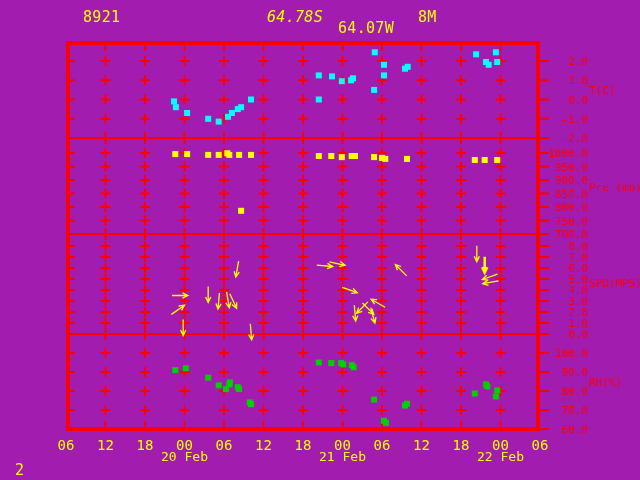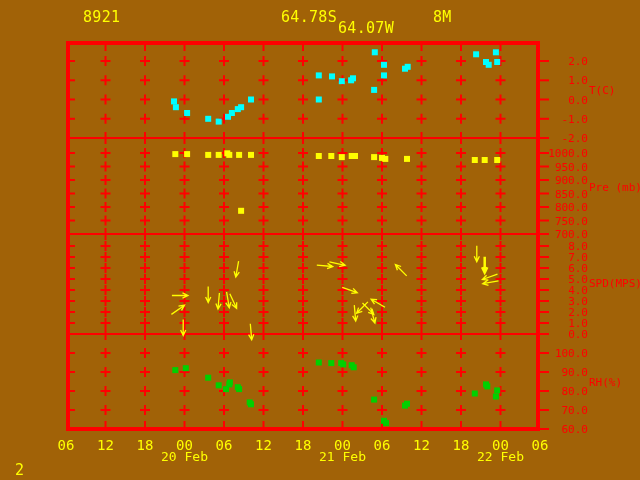--- a/index.html
+++ b/index.html
@@ -1,29 +1,29 @@
 <!DOCTYPE html>
 <html><head>
 <meta charset="utf-8">
 <style>
   html,body{margin:0;padding:0;background:#000;}
-  .screen{position:relative;width:640px;height:480px;background:#a16207;overflow:hidden;
+  .screen{position:relative;width:640px;height:480px;background:#a21caf;overflow:hidden;
           font-family:"DejaVu Sans Mono",monospace;}
   .hdr{position:absolute;color:#ffff00;font-size:15px;letter-spacing:.3px;white-space:pre;line-height:13px;}
   svg{position:absolute;left:0;top:0;}
   svg text{font-family:"DejaVu Sans Mono",monospace;}
 </style>
 </head>
 <body>
 
 <div class="screen">
   <span class="hdr" style="left: 83px; top: 11px; color: rgb(255, 255, 0);">8921</span>
-  <span class="hdr" style="left: 281px; top: 11px; color: rgb(255, 255, 0);">64.78S</span>
+  <span class="hdr" style="left: 267px; top: 11px; color: rgb(255, 255, 0); font-style: italic;">64.78S</span>
   <span class="hdr" style="left: 338px; top: 22px; color: rgb(255, 255, 0);">64.07W</span>
-  <span class="hdr" style="left: 433px; top: 11px; color: rgb(255, 255, 0);">8M</span>
+  <span class="hdr" style="left: 418px; top: 11px; color: rgb(255, 255, 0);">8M</span>
 
   <svg id="plot" width="640" height="480" viewBox="0 0 640 480">
       <g stroke="#ff0000" fill="none">
         <rect x="68" y="43" width="470" height="386" stroke-width="4"></rect>
         <line x1="66" x2="540" y1="138" y2="138" stroke-width="2"></line>
         <line x1="66" x2="540" y1="234" y2="234" stroke-width="2"></line>
         <line x1="66" x2="540" y1="334" y2="334" stroke-width="2"></line>
         <line x1="105.5" y1="45" x2="105.5" y2="51" stroke-width="2"></line>
         <line x1="105.5" y1="421" x2="105.5" y2="427" stroke-width="2"></line>
         <line x1="105.5" y1="132" x2="105.5" y2="144" stroke-width="2"></line>

